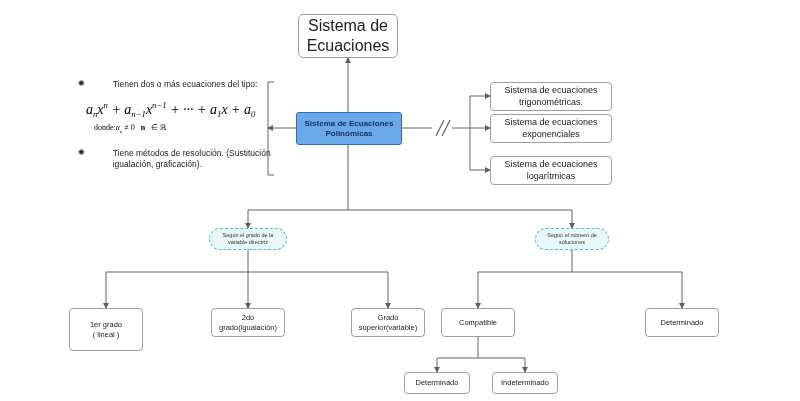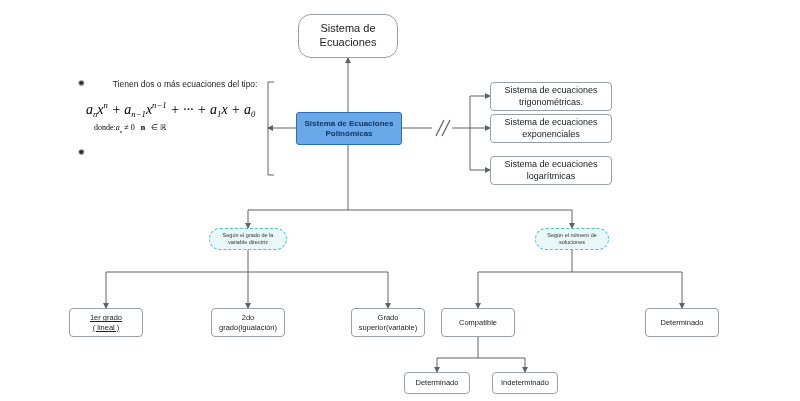--- a/index.html
+++ b/index.html
@@ -40,22 +40,22 @@
   }
   .node.center {
     background: #6aa9e9;
     border: 1px solid #2f6db5;
     color: #12305a;
     font-weight: bold;
     font-size: 8px;
     border-radius: 3px;
   }
   .node.title {
-    font-size: 11px;
-    border-radius: 13px;
+    font-size: 16px;
+    border-radius: 5px;
   }
   .node.small {
     font-size: 7.5px;
   }
   .pill {
     position: absolute;
     box-sizing: border-box;
     display: flex;
     align-items: center;
     justify-content: center;
@@ -196,33 +196,35 @@
       <i>a</i><sub>n</sub><i>x</i><sup>n</sup> + <i>a</i><sub>n−1</sub><i>x</i><sup>n−1</sup> + ··· + <i>a</i><sub>1</sub><i>x</i> + <i>a</i><sub>0</sub>
     </div>
     <div class="sub">
       donde:<span class="it">a</span><sub>n</sub> ≠ 0&nbsp;&nbsp; <b>n</b> &nbsp;&nbsp;∈ ℝ
     </div>
   </div>
 
   <div class="bulletblock" style="left:78px; top:148px; width:195px;">
     <div class="bullet-row">
       <span class="bullet-dot">✺</span>
+      <span class="bullet-text" style="white-space:pre-line;">Tiene métodos de resolución. (Sustitución
+igualación, graficación).</span>
     </div>
   </div>
 
   <div class="pill" style="left:209px; top:228px; width:78px; height:22px;">
     <span style="white-space:pre-line;">Según el grado de la
 variable directriz</span>
   </div>
   <div class="pill" style="left:535px; top:228px; width:74px; height:22px;">
     <span style="white-space:pre-line;">Según el número de
 soluciones</span>
   </div>
 
-  <div class="node small" style="left:106px; top:308px; width:74px; height:29px; margin-left:-37px;text-decoration:underline;">
+  <div class="node small" style="left:106px; top:308px; width:74px; height:43px; margin-left:-37px;">
     <span style="white-space:pre-line;">1er grado
 ( lineal )</span>
   </div>
   <div class="node small" style="left:211px; top:308px; width:74px; height:29px;">
     <span style="white-space:pre-line;">2do
 grado(igualación)</span>
   </div>
   <div class="node small" style="left:351px; top:308px; width:74px; height:29px;">
     <span style="white-space:pre-line;">Grado
 superior(variable)</span>

